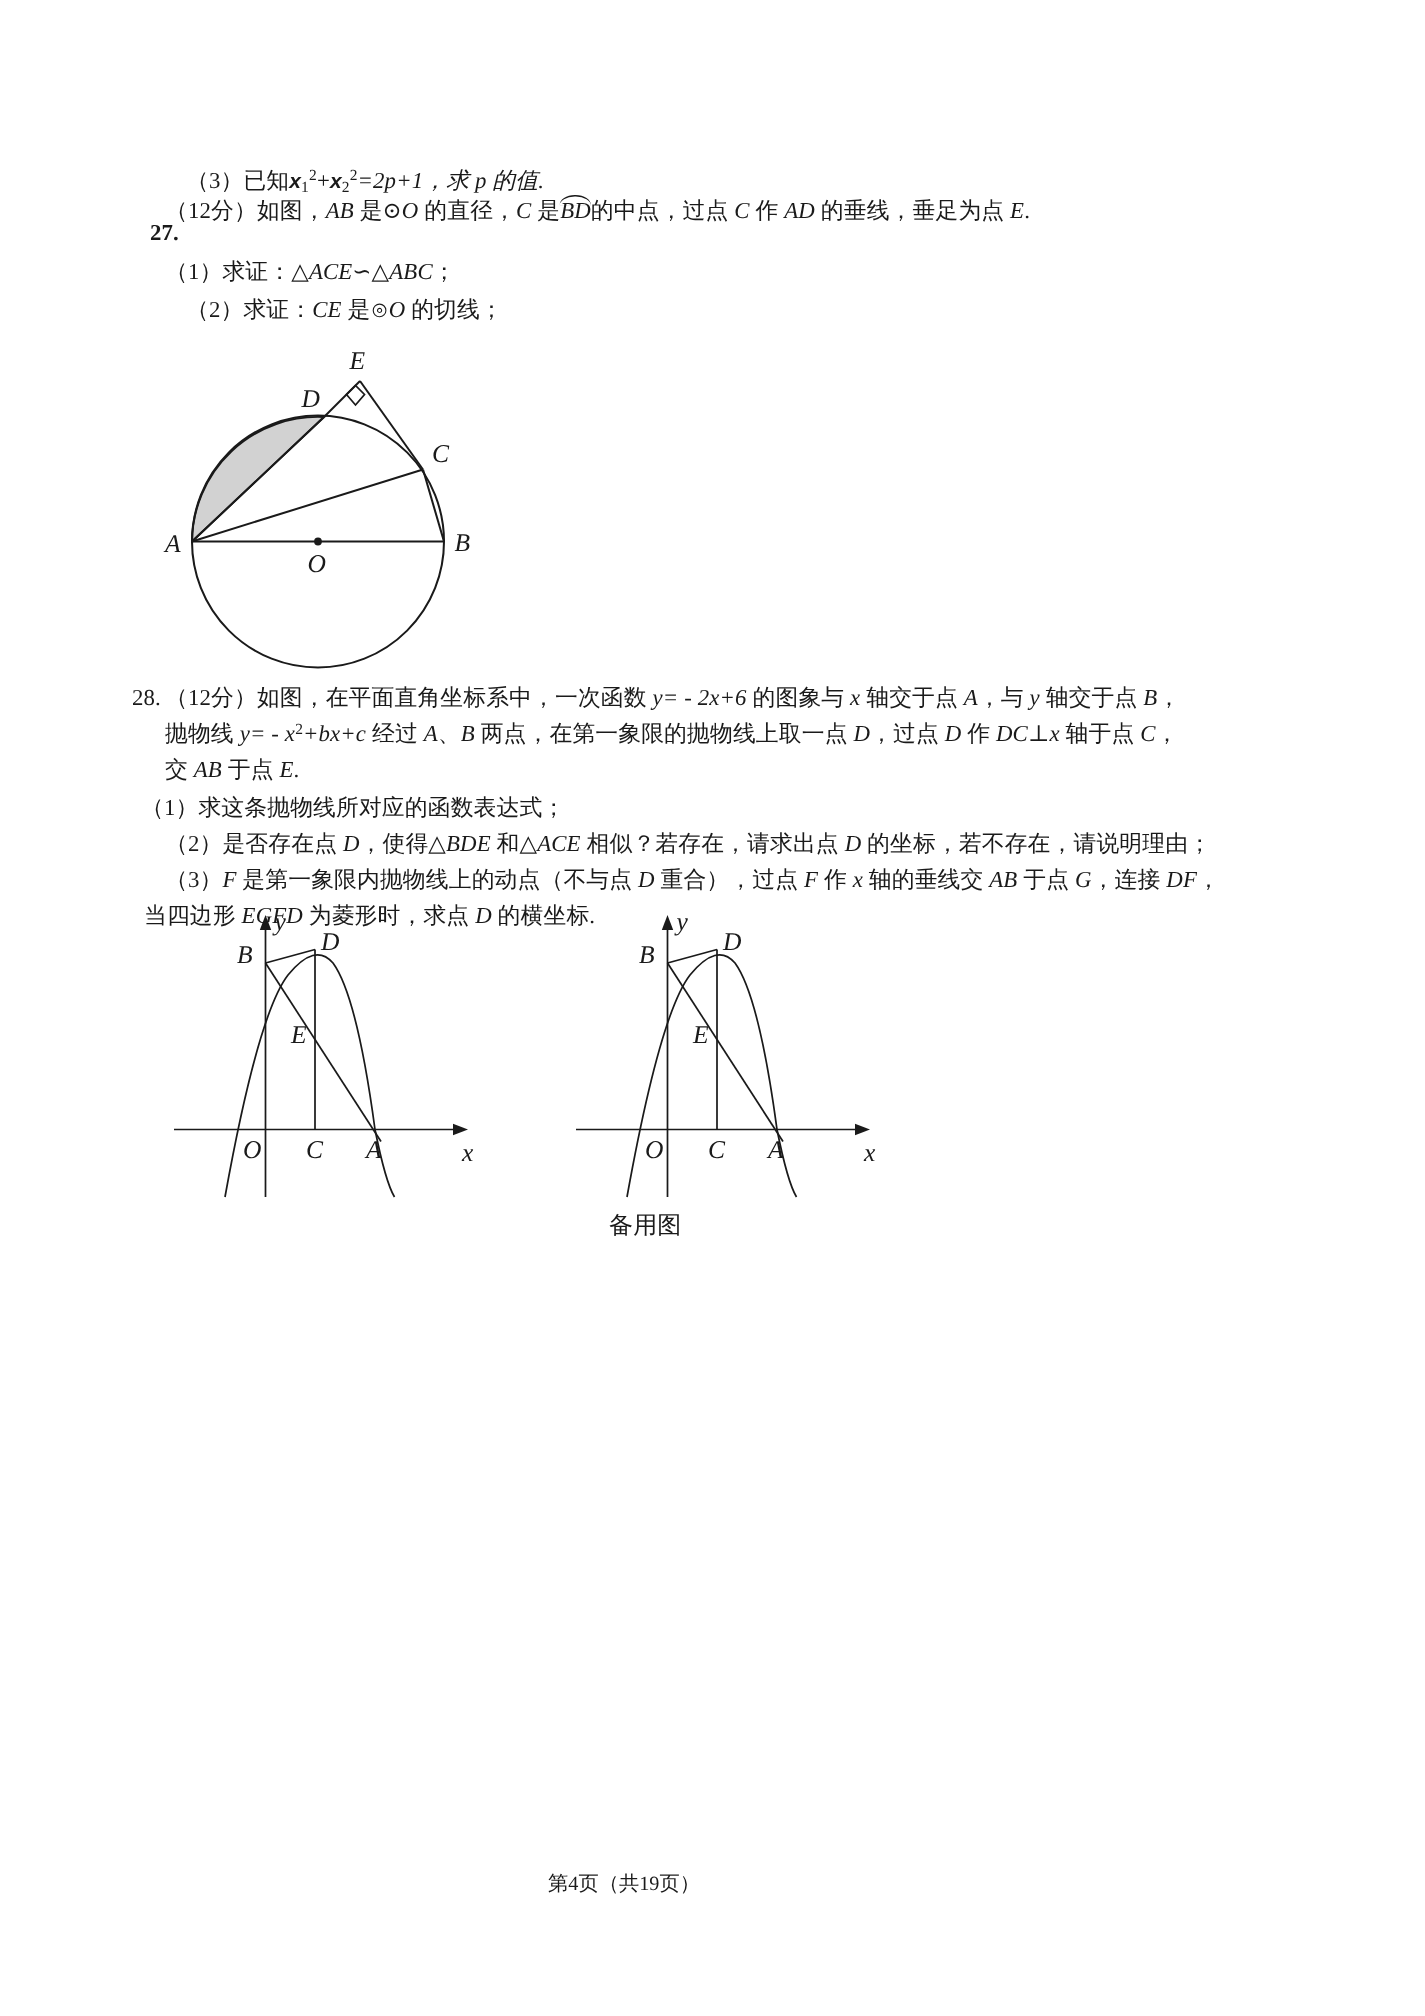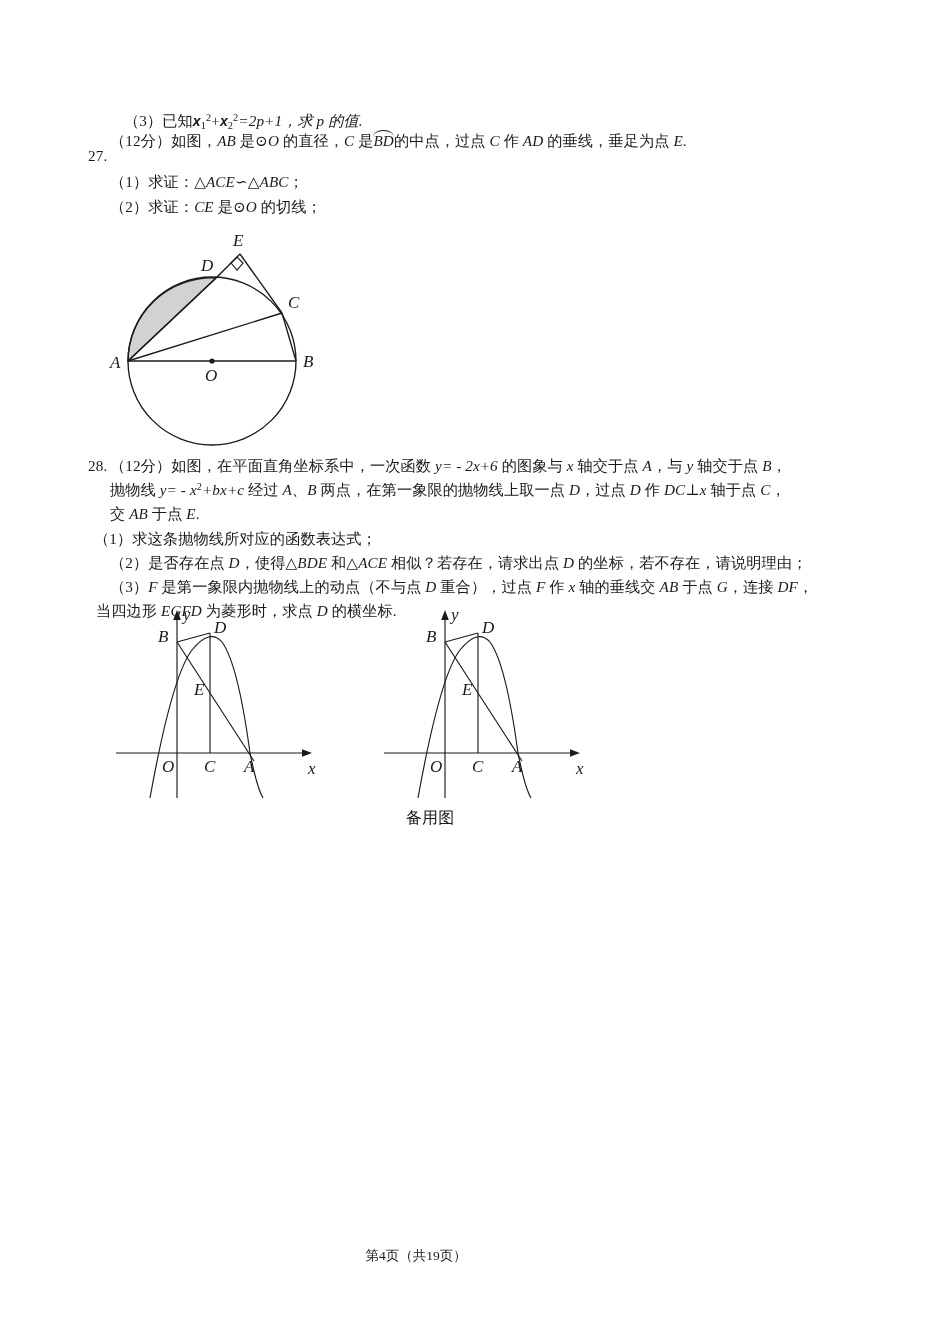--- a/index.html
+++ b/index.html
@@ -90,32 +90,32 @@
 </style>
 </head>
 <body>
 
 <div class="page">
 
   <div class="txt" style="left:124px; top:113px;">
     <span>（3）已知</span><span class="ital" style="font-weight:600; font-family:'Liberation Sans',sans-serif; font-size:14px;">x</span><span class="sub">1</span><span class="sup">2</span><span class="num">+</span><span class="ital" style="font-weight:600; font-family:'Liberation Sans',sans-serif; font-size:14px;">x</span><span class="sub">2</span><span class="sup">2</span><span class="ital">=2p+1，求 p 的值.</span>
   </div>
 
-  <div class="txt" style="left:88px; top:148px;">
+  <div class="txt" style="left:100px; top:148px;font-weight:bold;">
     <span class="num">27</span>.
   </div>
   <div class="txt" style="left:110px; top:132px;">
     <span>（12分）</span><span>如图，</span><span class="ital">AB</span><span> 是⊙</span><span class="ital">O</span><span> 的直径，</span><span class="ital">C</span><span> 是</span><span class="ital arc-over">BD</span><span>的中点，过点 </span><span class="ital">C</span><span> 作 </span><span class="ital">AD</span><span> 的垂线，垂足为点 </span><span class="ital">E</span><span>.</span>
   </div>
 
   <div class="txt" style="left:110px; top:174px;">
     <span>（1）求证：</span><span class="ital">△ACE</span><span>∽</span><span class="ital">△ABC</span><span>；</span>
   </div>
 
-  <div class="txt" style="left:110px; top:199px;">
+  <div class="txt" style="left:124px; top:199px;font-family:Liberation Serif, serif;">
     <span>（2）求证：</span><span class="ital">CE</span><span> 是⊙</span><span class="ital">O</span><span> 的切线；</span>
   </div>
 
 
   <div class="fig" style="left:100px; top:232px;">
     <svg width="280" height="220" viewBox="0 0 280 220">
 
       <path class="shade" d="M 28 129 L 116 46 A 84 84 0 0 0 28 129 Z"></path>
 
       <circle class="stroke" cx="112" cy="129" r="84"></circle>

